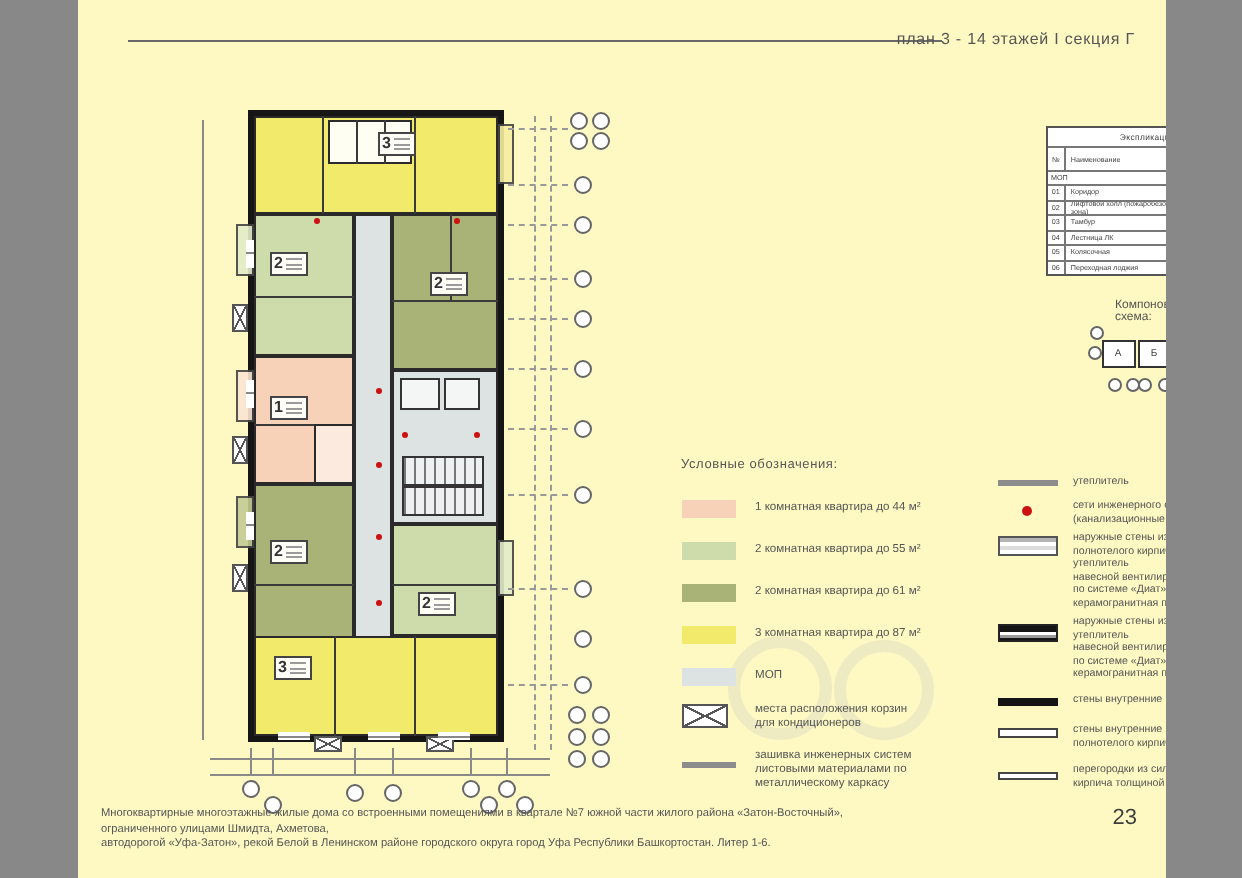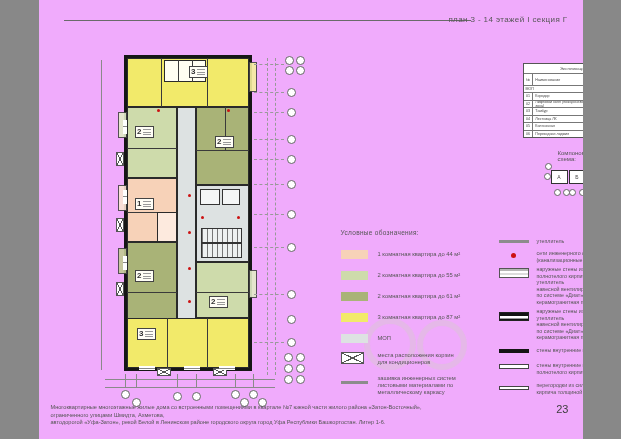--- a/index.html
+++ b/index.html
@@ -1,18 +1,18 @@
 <!DOCTYPE html>
 <html><head>
 <meta charset="utf-8">
 <style>
   * { margin:0; padding:0; box-sizing:border-box; }
   html,body { background:#888; }
   .page {
-    position:relative; width:544px; height:439px; background:#f0abfc;
+    position:relative; width:544px; height:439px; background:#fef9c3;
     font-family:"Liberation Sans", sans-serif; color:#4a4a4a; overflow:hidden;
     margin:0 auto;
   }
   .pre { white-space:pre-line; }
 
   
   .hdr-line { position:absolute; left:25px; top:20px; width:407px; height:1px; background:#6a6a6a; }
   .hdr-title { position:absolute; right:15px; top:15px; font-size:8px; letter-spacing:.4px; color:#555; }
 
   

